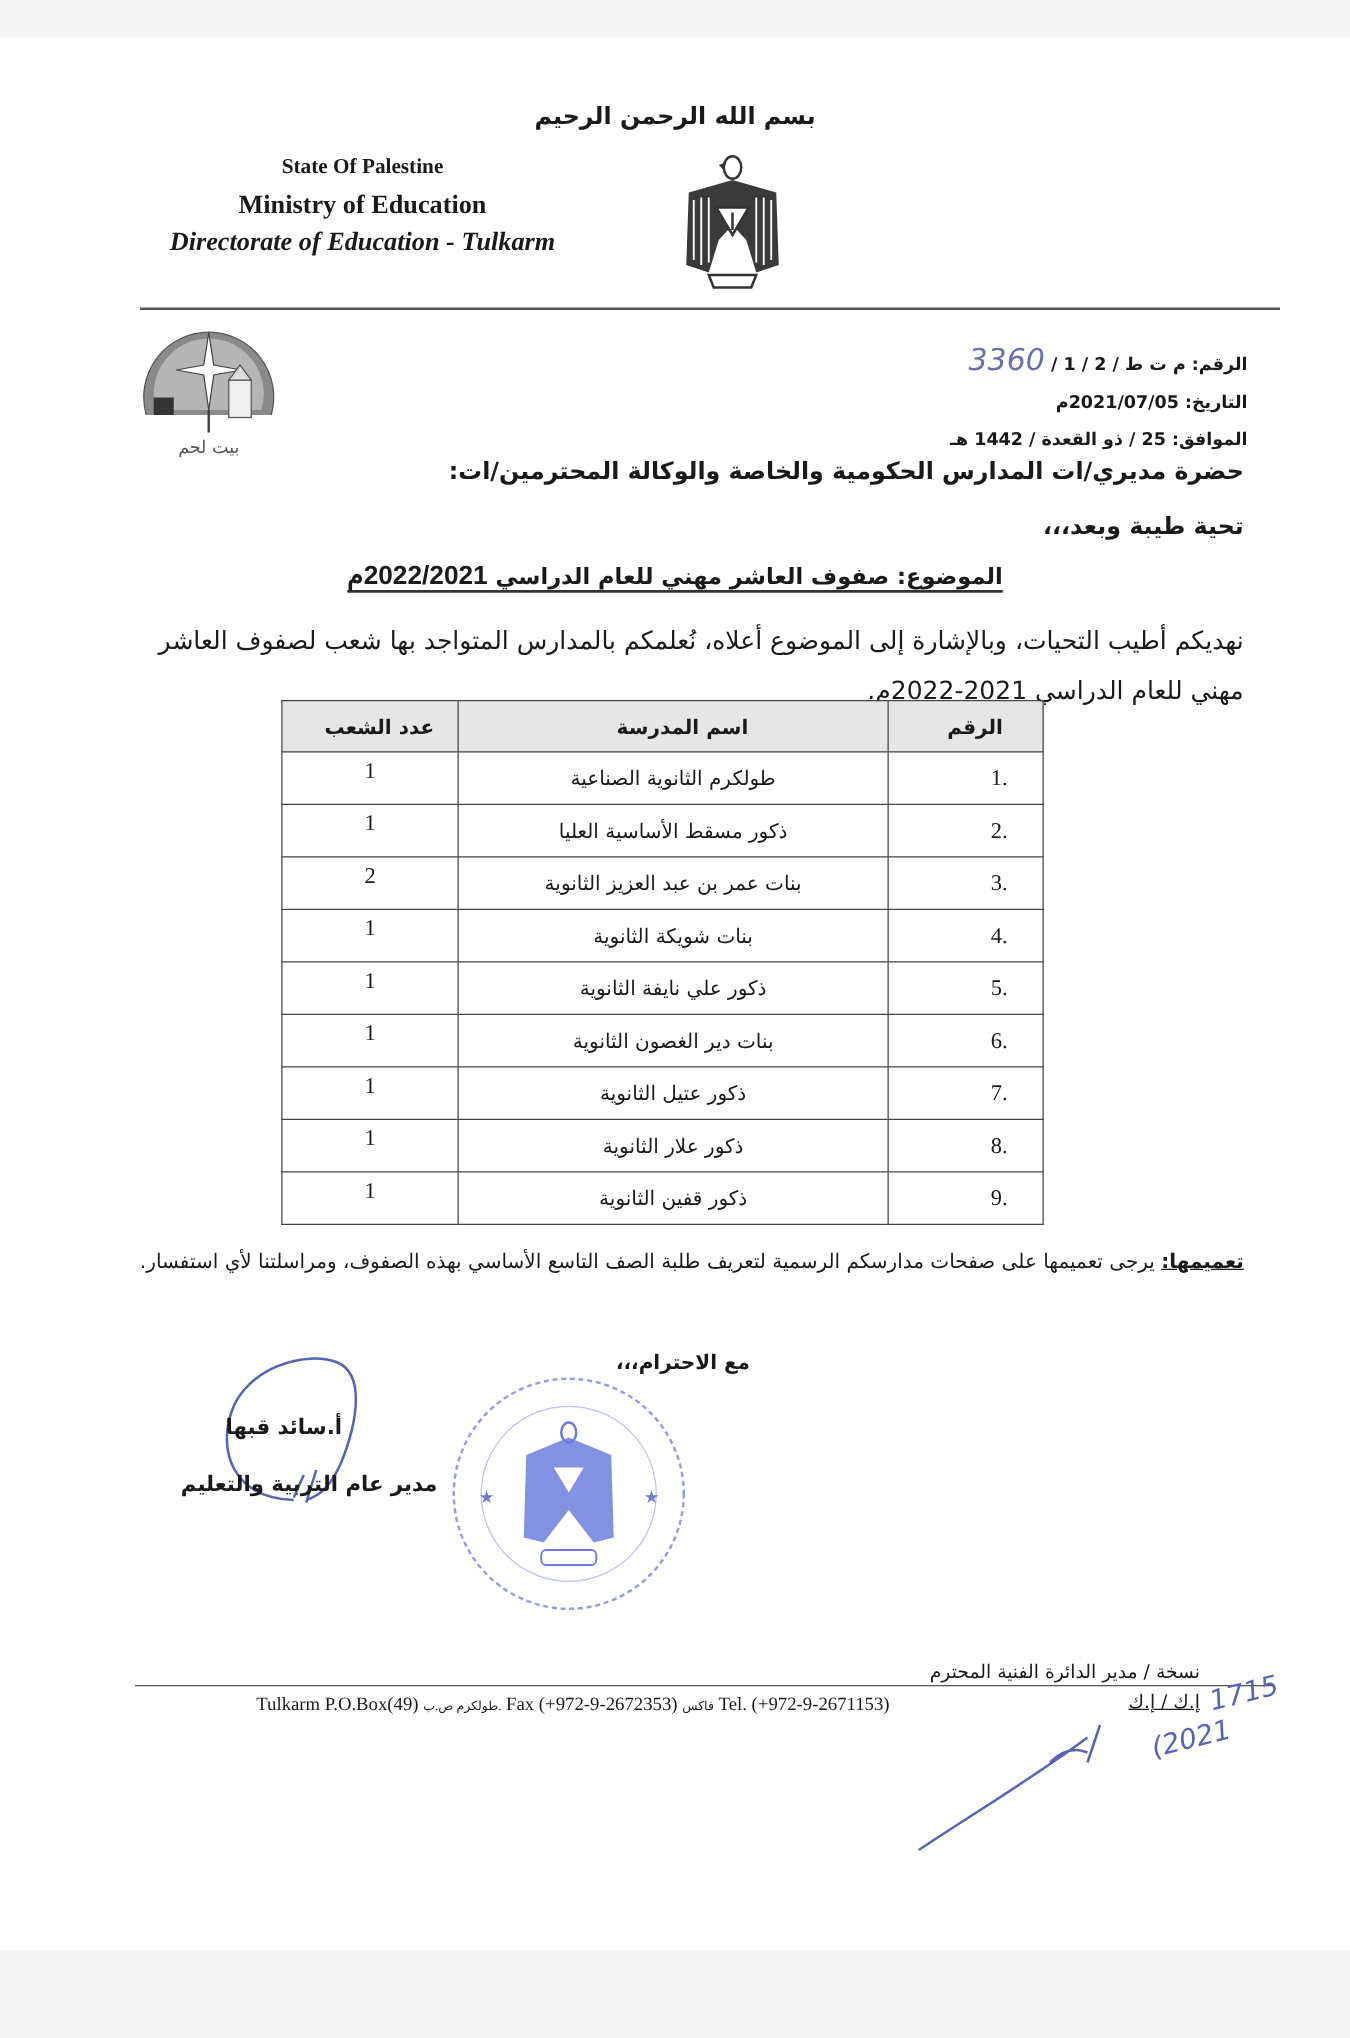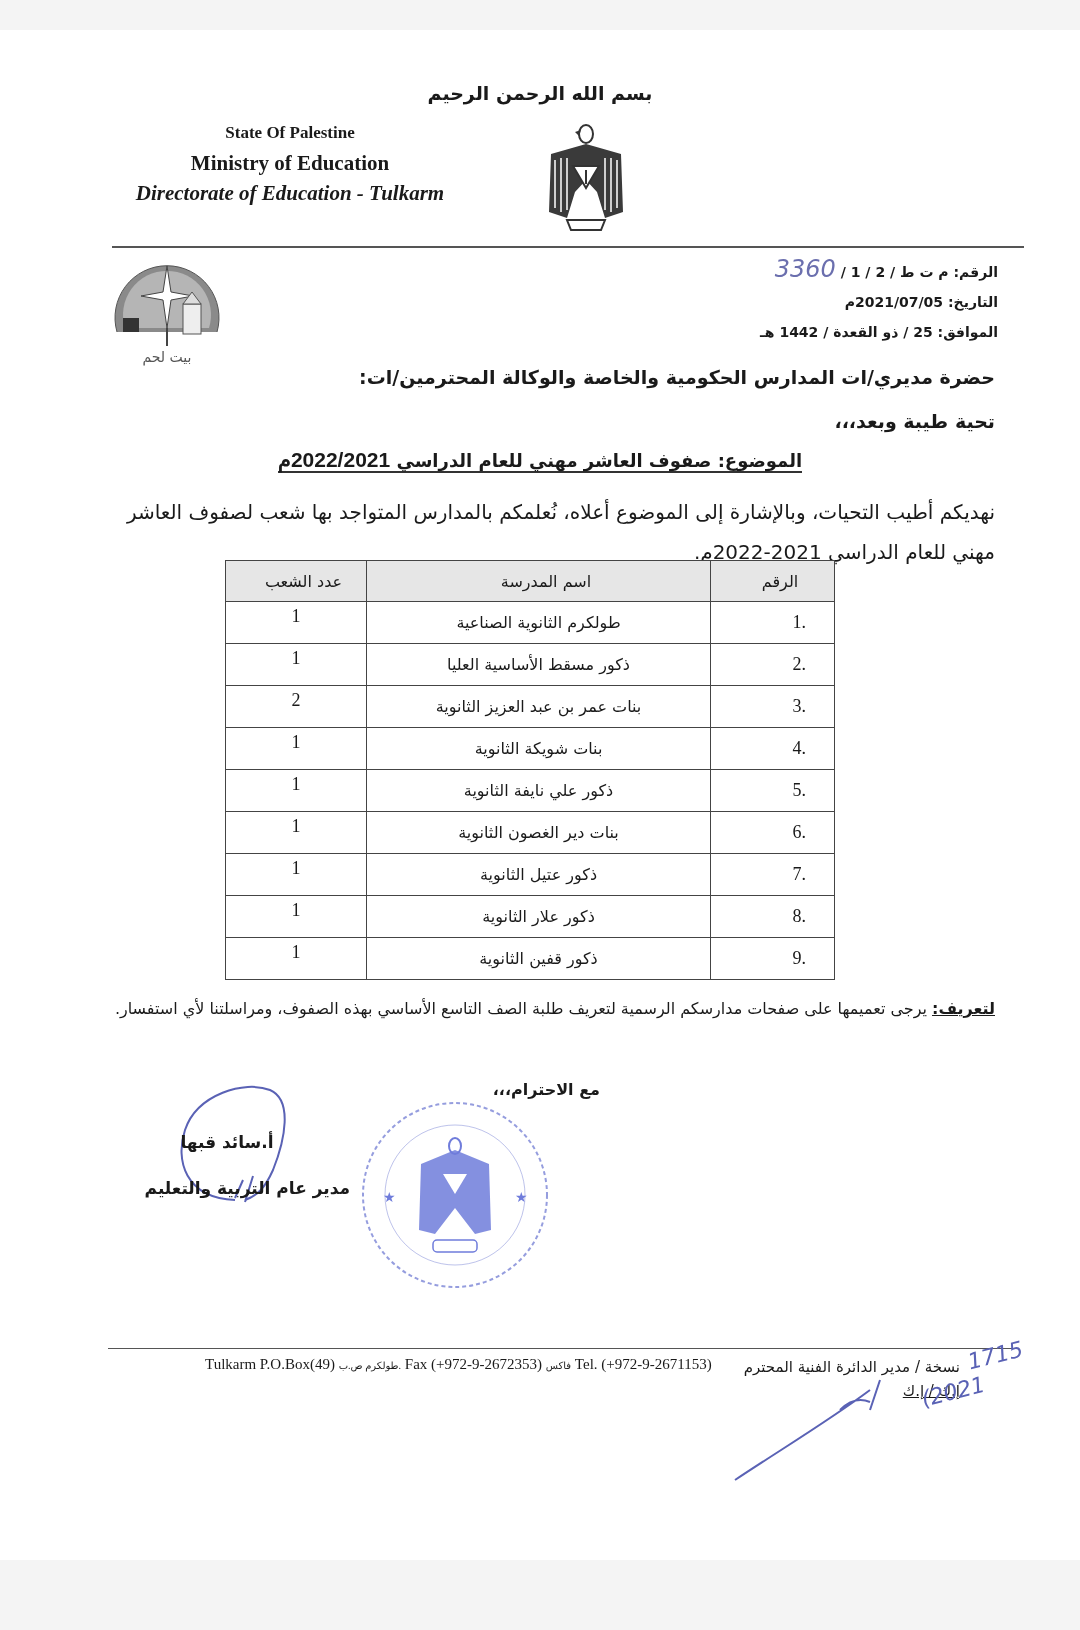--- a/index.html
+++ b/index.html
@@ -20,46 +20,46 @@
     .en-head .l1 { font-size: 17px; font-weight: bold; }
     .en-head .l2 { font-size: 21px; font-weight: bold; }
     .en-head .l3 { font-size: 21px; font-weight: bold; font-style: italic; }
     .ar-head { right: 100px; width: 320px; top: 86px; text-align: center; font-weight: bold; line-height: 31px; }
     .ar-head .l1 { font-size: 19px; letter-spacing: 1px; }
     .ar-head .l2 { font-size: 19px; }
     .ar-head .l3 { font-size: 19px; }
     .eagle { left: 545px; top: 92px; width: 82px; height: 112px; }
     .rule { left: 112px; width: 912px; top: 216px; height: 0; border-top: 2px solid #555; }
     .logo { left: 105px; top: 218px; width: 125px; height: 120px; }
-    .ref { right: 82px; top: 224px; width: 360px; font-size: 14px; font-weight: bold; line-height: 30px; text-align: right; }
+    .ref { right: 82px; top: 243px; width: 360px; font-size: 14px; font-weight: bold; line-height: 30px; text-align: right; }
     .ref .hand { font-family: "DejaVu Sans", sans-serif; color: #6b6fae; font-weight: normal; font-size: 24px; letter-spacing: 10px; font-style: italic; }
     .addressee { right: 85px; top: 336px; font-size: 19px; font-weight: bold; }
     .greeting { right: 85px; top: 380px; font-size: 19px; font-weight: bold; }
     .subject { left: 0; width: 1080px; top: 418px; text-align: center; font-size: 18px; font-weight: bold; }
     .subject span { border-bottom: 2px solid #333; }
     .subject .yr { font-family: "Liberation Sans", sans-serif; font-size: 21px; }
     .body-text { right: 85px; width: 900px; top: 462px; font-size: 20px; line-height: 40px; text-align: right; }
     table.schools {
       position: absolute; left: 225px; top: 530px; width: 610px;
       border-collapse: collapse; direction: rtl; font-size: 16px;
     }
     table.schools th, table.schools td {
       border: 1.5px solid #444; height: 37px; text-align: center; padding: 0;
     }
-    table.schools th { background: #e6e6e6; font-weight: normal; font-size: 16px; height: 40px; padding-left: 15px; }
+    table.schools th { background: #e6e6e6; font-weight: bold; font-size: 16px; height: 40px; padding-left: 15px; }
     table.schools td.num { width: 95px; text-align: right; padding-right: 28px; font-family: "Liberation Serif", serif; font-size: 18px; }
     table.schools td.count { width: 140px; font-family: "Liberation Serif", serif; font-size: 18px; vertical-align: top; padding-top: 4px; }
     .note { right: 85px; width: 900px; top: 956px; font-size: 16px; line-height: 46px; text-align: right; }
     .note .lbl { font-weight: bold; text-decoration: underline; }
     .regards { right: 480px; top: 1050px; font-size: 16px; font-weight: bold; }
     .stamp { left: 355px; top: 1060px; width: 200px; height: 210px; }
     .signame { left: 142px; width: 170px; top: 1102px; text-align: center; font-size: 17px; font-weight: bold; }
     .sigtitle { left: 120px; width: 230px; top: 1148px; font-size: 17px; font-weight: bold; }
     .sig-ink { left: 165px; top: 1050px; width: 140px; height: 130px; }
-    .copy { right: 120px; top: 1325px; font-size: 15px; line-height: 24px; text-align: right; }
+    .copy { right: 120px; top: 1295px; font-size: 15px; line-height: 24px; text-align: right; }
     .copy .ik span { text-decoration: underline; }
     .foot-rule { left: 108px; width: 910px; top: 1318px; border-top: 1.5px solid #555; height: 0; }
     .footer { left: 205px; top: 1326px; font-family: "Liberation Serif", serif; font-size: 15px; white-space: nowrap; direction: ltr; }
     .footer .ar { font-size: 10px; }
     .hand-num { left: 905px; top: 1335px; width: 130px; height: 80px; }
     .big-sig { left: 720px; top: 1340px; width: 200px; height: 120px; }
   </style>
 </head>
 <body>
 
@@ -166,21 +166,21 @@
         </tr>
         <tr>
           <td class="num">.9</td>
           <td>ذكور قفين الثانوية</td>
           <td class="count">1</td>
         </tr>
       </tbody>
   </table>
 
   <div class="abs note rtl">
-    <span class="lbl">لتعريف:</span><span> يرجى تعميمها على صفحات مدارسكم الرسمية لتعريف طلبة الصف التاسع الأساسي بهذه الصفوف، ومراسلتنا لأي استفسار.</span>
+    <span class="lbl">تعميمها:</span><span> يرجى تعميمها على صفحات مدارسكم الرسمية لتعريف طلبة الصف التاسع الأساسي بهذه الصفوف، ومراسلتنا لأي استفسار.</span>
   </div>
 
   <div class="abs regards rtl">مع الاحترام،،،</div>
 
   <svg class="abs stamp" viewBox="0 0 200 210">
     <circle cx="100" cy="105" r="92" fill="none" stroke="#7b85d6" stroke-width="2" stroke-dasharray="4 3" opacity="0.8"></circle>
     <circle cx="100" cy="105" r="70" fill="none" stroke="#7b85d6" stroke-width="1" opacity="0.5"></circle>
     <path d="M100 60 L66 74 L64 140 L80 144 L100 118 L120 144 L136 140 L134 74 Z" fill="#6f7cdb" opacity="0.85"></path>
     <path d="M88 84 L112 84 L100 104 Z" fill="#fff"></path>
     <ellipse cx="100" cy="56" rx="6" ry="8" fill="none" stroke="#6f7cdb" stroke-width="2"></ellipse>

